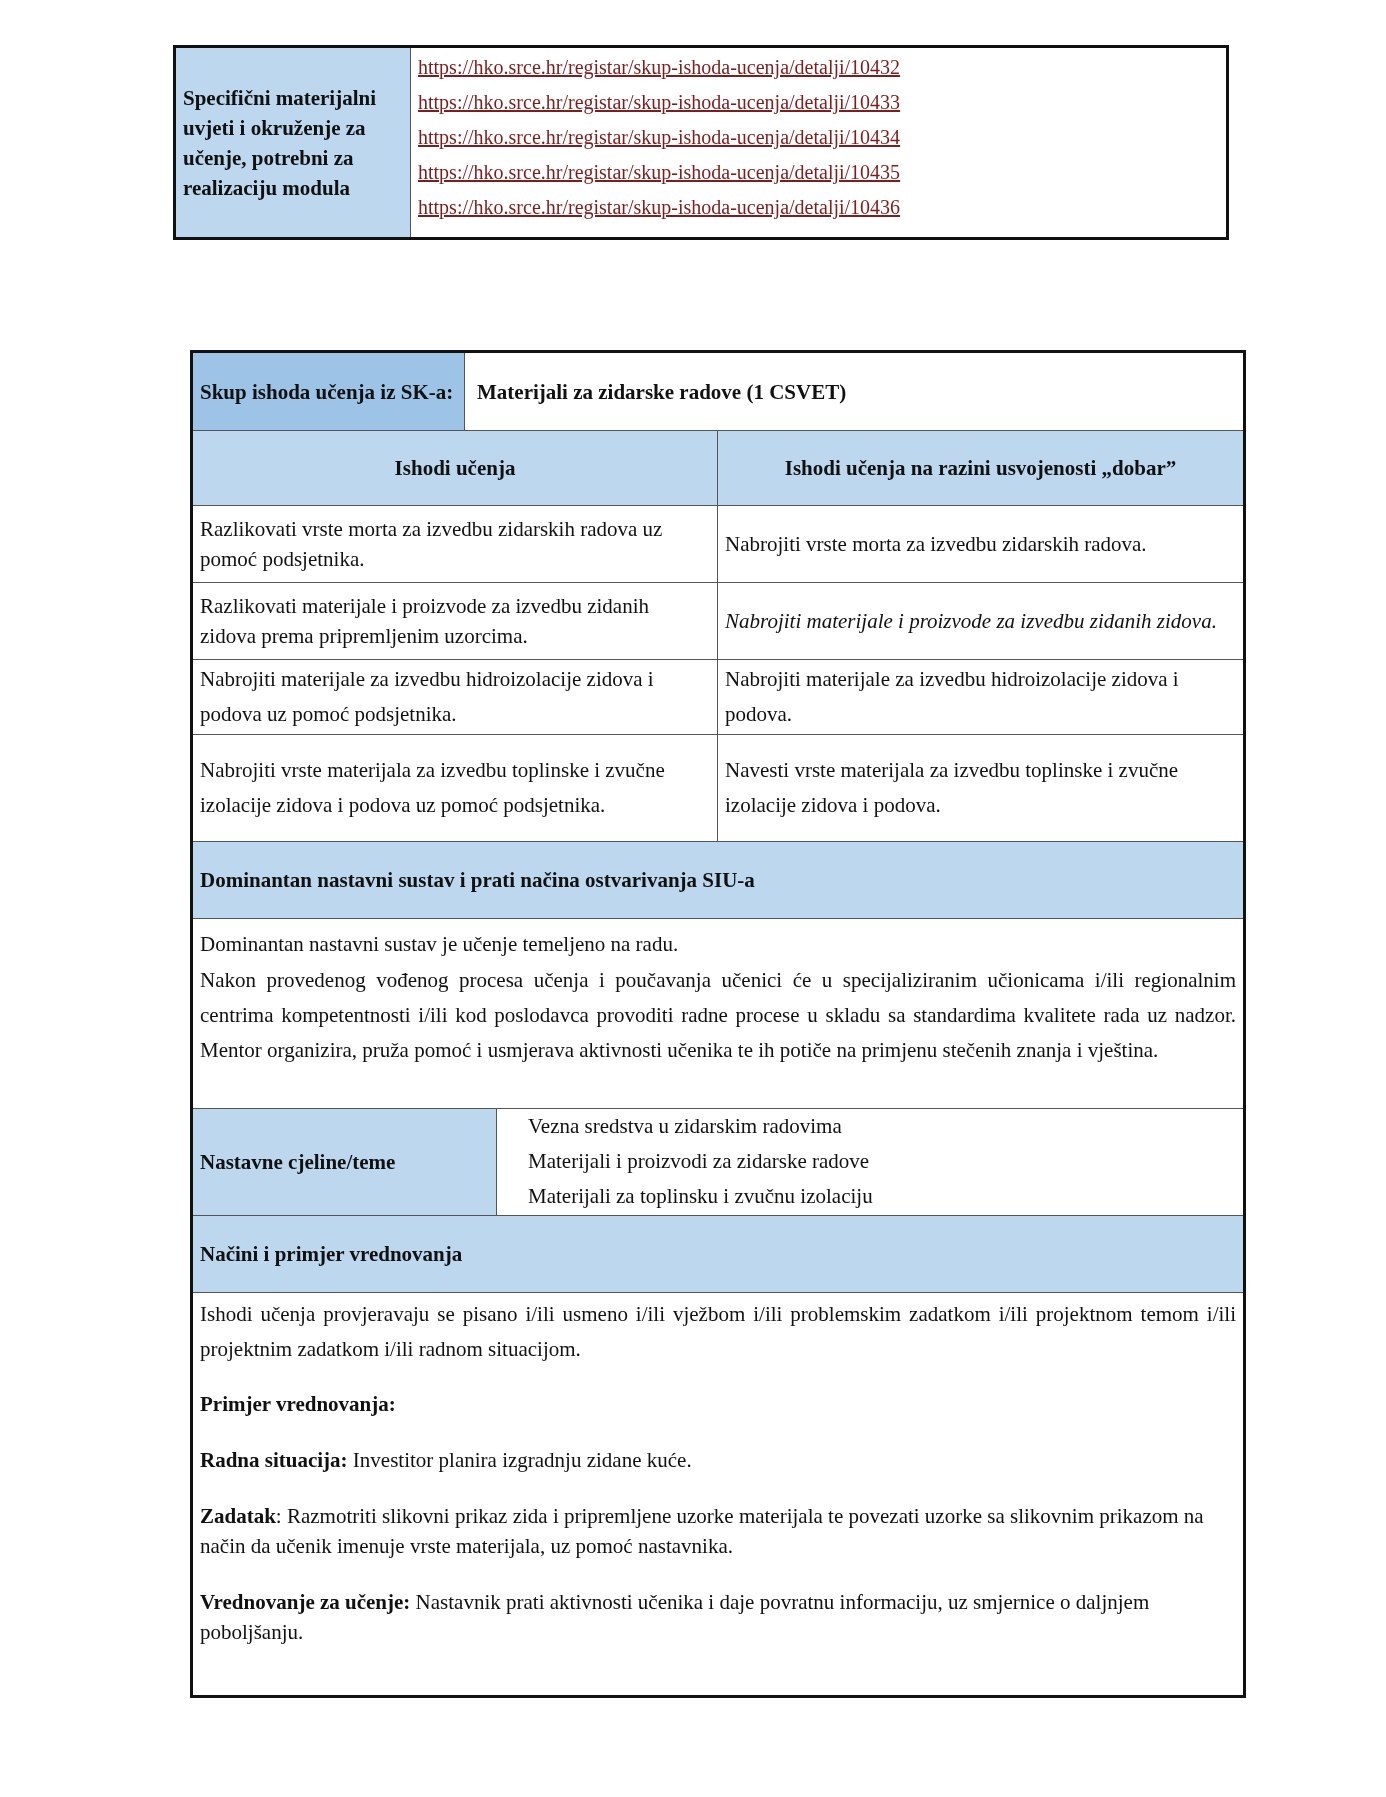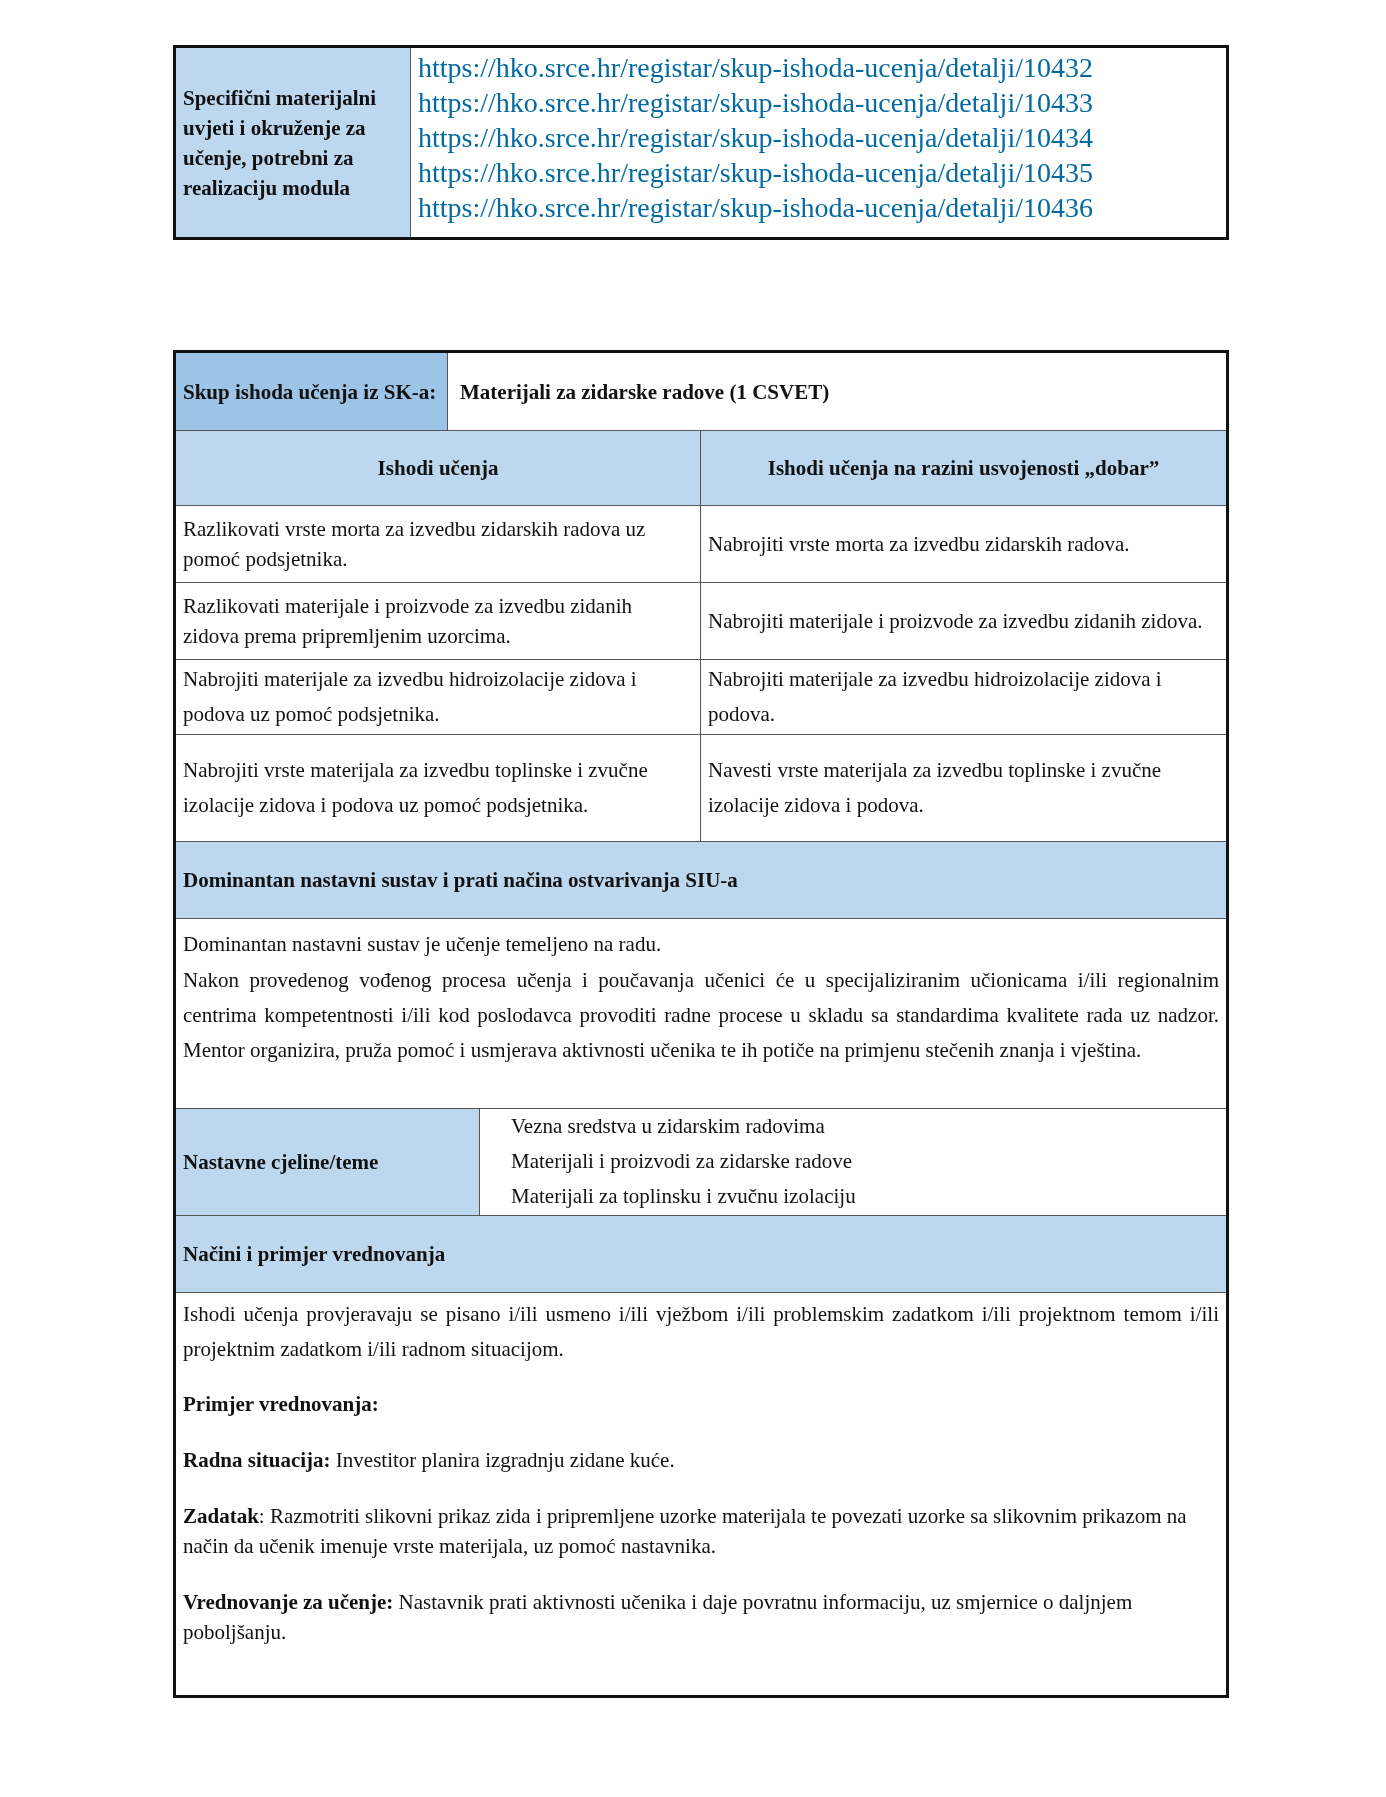--- a/index.html
+++ b/index.html
@@ -6,60 +6,60 @@
     body { width: 1386px; height: 1797px; position: relative; font-family: "Liberation Serif", "DejaVu Serif", serif; color: #111; }
     .tbl { position: absolute; left: 173px; width: 1056px; border: 3px solid #111; box-sizing: border-box; }
     .row { display: flex; border-bottom: 1.5px solid #555; box-sizing: border-box; }
     .row:last-child { border-bottom: none; }
     .cell { box-sizing: border-box; padding: 4px 7px; font-size: 21px; line-height: 30px; }
     .lbl { background: #bdd7ee; font-weight: bold; border-right: 1.5px solid #555; display: flex; align-items: center; }
     .lbl-dark { background: #9dc3e6; }
     .hdr { background: #bdd7ee; font-weight: bold; display: flex; align-items: center; }
     .center { justify-content: center; }
     .vcenter { display: flex; align-items: center; }
-    a.link { color: #0369a1; display: block; line-height: 35px; font-size: 28px; }
+    a.link { color: #7f1d1d; text-decoration: underline; display: block; line-height: 35px; font-size: 20px; }
     .just { text-align: justify; }
     .b { font-weight: bold; }
     .para { margin: 0; }
   </style>
 </head>
 <body>
 
 <div class="tbl" style="top:45px;height:195px;">
   <div class="row" style="height:189px;">
     <div class="cell lbl" style="width:235px;">Specifični materijalni uvjeti i okruženje za učenje, potrebni za realizaciju modula</div>
     <div class="cell" style="flex:1;padding-top:2px;">
       <a class="link">https://hko.srce.hr/registar/skup-ishoda-ucenja/detalji/10432</a>
       <a class="link">https://hko.srce.hr/registar/skup-ishoda-ucenja/detalji/10433</a>
       <a class="link">https://hko.srce.hr/registar/skup-ishoda-ucenja/detalji/10434</a>
       <a class="link">https://hko.srce.hr/registar/skup-ishoda-ucenja/detalji/10435</a>
       <a class="link">https://hko.srce.hr/registar/skup-ishoda-ucenja/detalji/10436</a>
     </div>
   </div>
 </div>
 
-<div class="tbl" style="top:350px;height:1348px;">
+<div class="tbl" style="top:350px;height:1348px;margin-left:17px;">
 
   <div class="row" style="height:78px;">
     <div class="cell lbl lbl-dark" style="width:272px;">Skup ishoda učenja iz SK-a:</div>
     <div class="cell b vcenter" style="flex:1;padding-left:12px;">Materijali za zidarske radove (1 CSVET)</div>
   </div>
 
   <div class="row" style="height:75px;">
     <div class="cell hdr center" style="width:525px;border-right:1.5px solid #555;">Ishodi učenja</div>
     <div class="cell hdr center" style="flex:1;">Ishodi učenja na razini usvojenosti „dobar”</div>
   </div>
 
   <div class="row" style="height:77px;">
     <div class="cell vcenter" style="width:525px;border-right:1.5px solid #555;">Razlikovati vrste morta za izvedbu zidarskih radova uz pomoć podsjetnika.</div>
     <div class="cell vcenter" style="flex:1;">Nabrojiti vrste morta za izvedbu zidarskih radova.</div>
   </div>
   <div class="row" style="height:77px;">
     <div class="cell vcenter" style="width:525px;border-right:1.5px solid #555;">Razlikovati materijale i proizvode za izvedbu zidanih zidova prema pripremljenim uzorcima.</div>
-    <div class="cell vcenter" style="flex:1;">Nabrojiti materijale i proizvode za izvedbu zidanih zidova.</div>
+    <div class="cell vcenter" style="flex:1;font-style:italic;">Nabrojiti materijale i proizvode za izvedbu zidanih zidova.</div>
   </div>
   <div class="row" style="height:75px;">
     <div class="cell vcenter" style="width:525px;border-right:1.5px solid #555;line-height:35px;">Nabrojiti materijale za izvedbu hidroizolacije zidova i podova uz pomoć podsjetnika.</div>
     <div class="cell vcenter" style="flex:1;line-height:35px;">Nabrojiti materijale za izvedbu hidroizolacije zidova i podova.</div>
   </div>
   <div class="row" style="height:107px;">
     <div class="cell vcenter" style="width:525px;border-right:1.5px solid #555;line-height:35px;">Nabrojiti vrste materijala za izvedbu toplinske i zvučne izolacije zidova i podova uz pomoć podsjetnika.</div>
     <div class="cell vcenter" style="flex:1;line-height:35px;">Navesti vrste materijala za izvedbu toplinske i zvučne izolacije zidova i podova.</div>
   </div>
 

